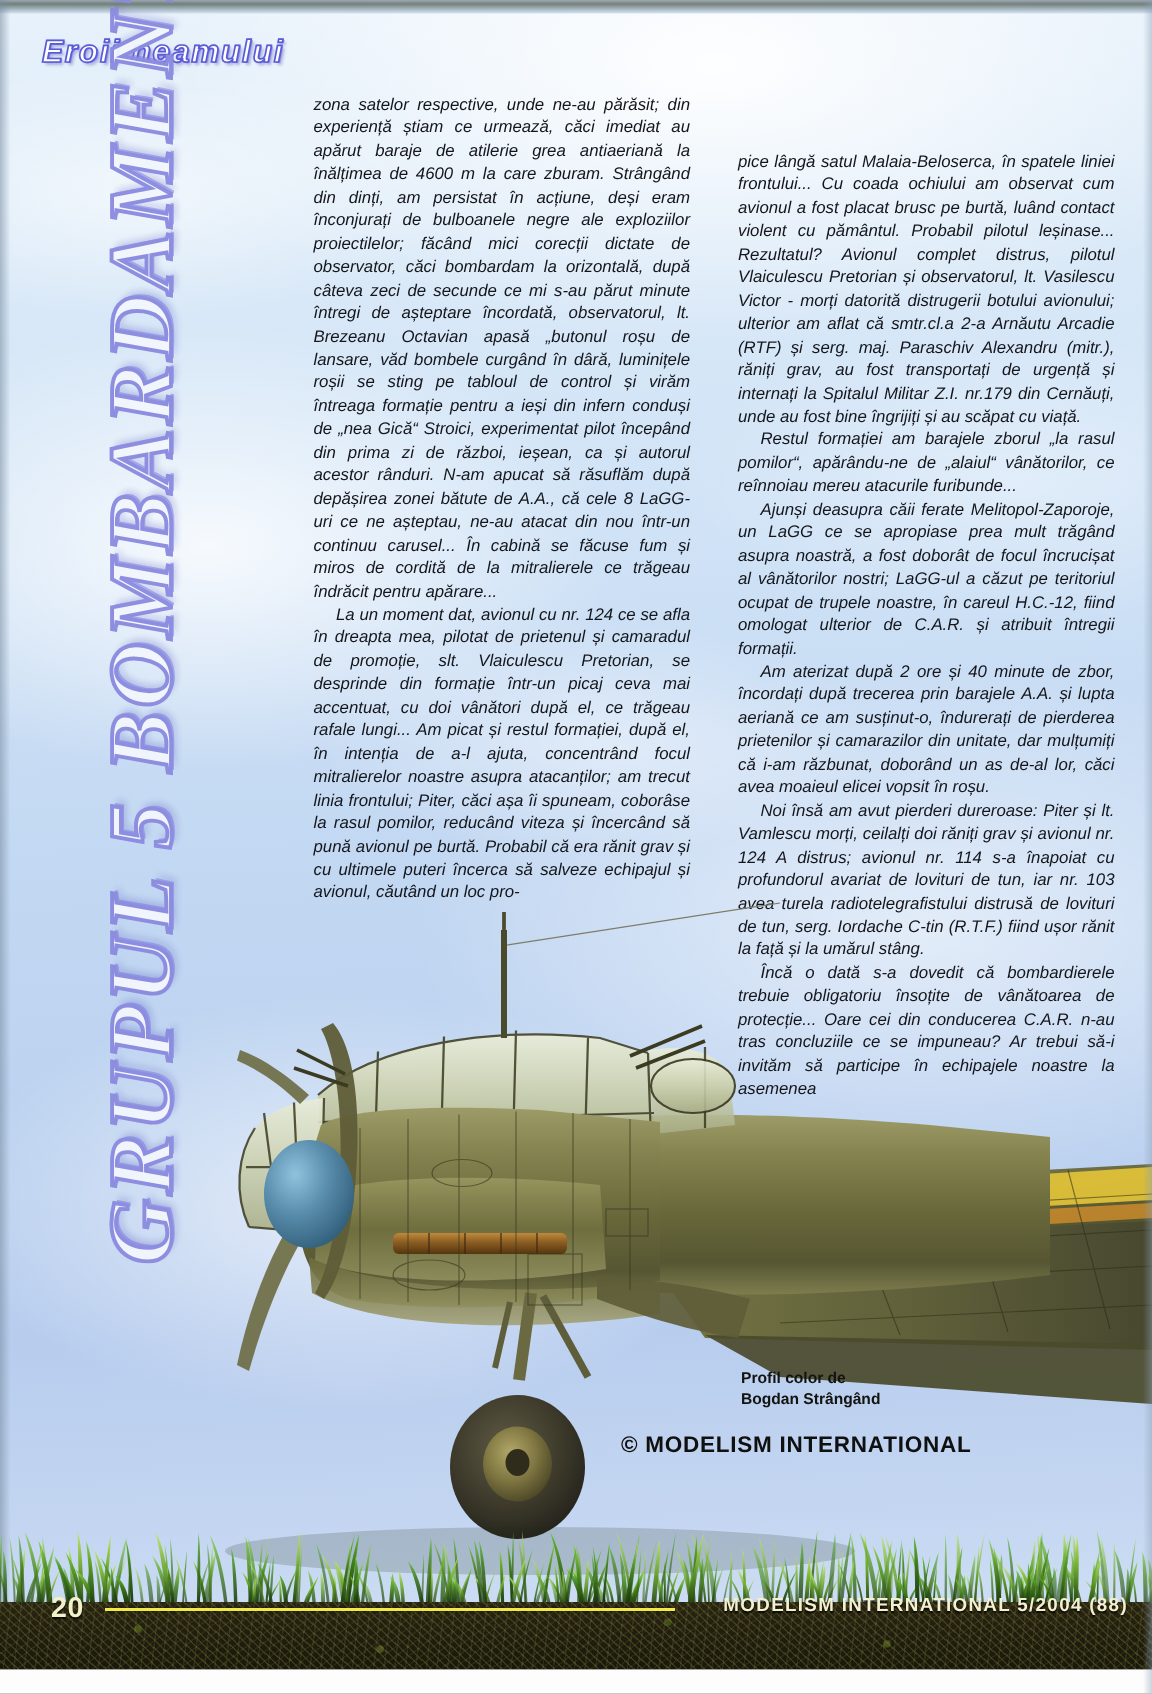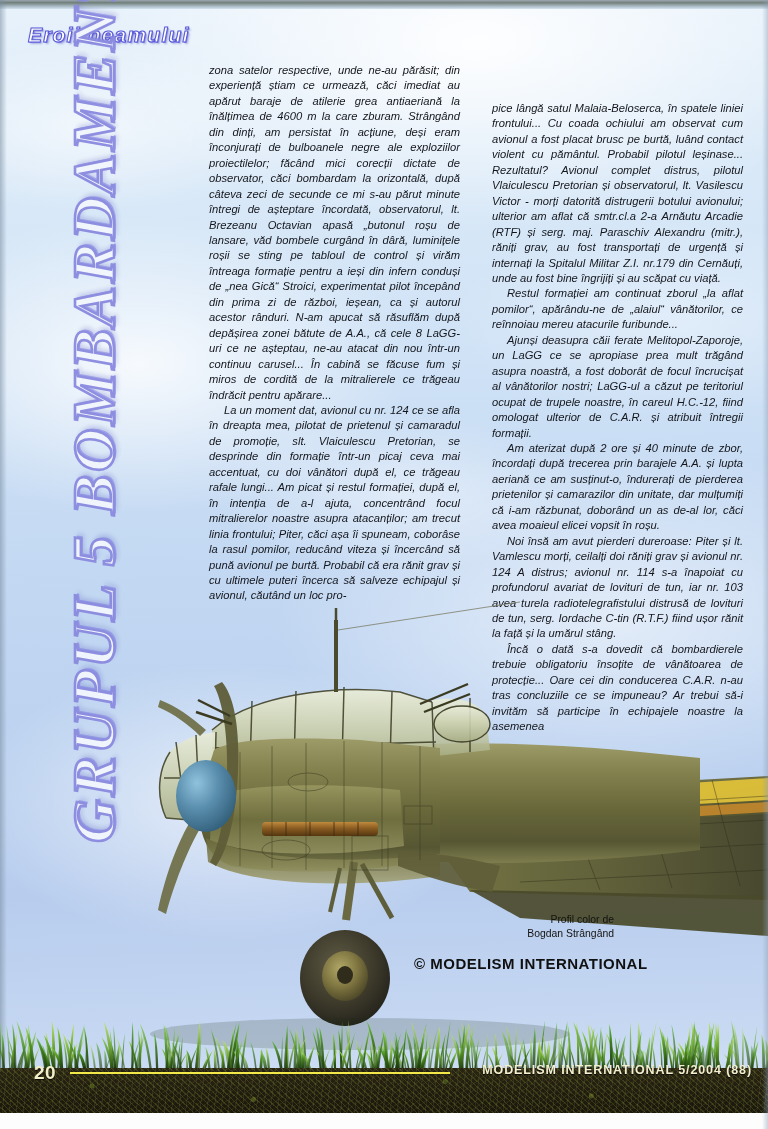--- a/index.html
+++ b/index.html
@@ -189,24 +189,24 @@
   .bottom-white {
     position:absolute; left:0; bottom:0; width:768px; height:16px;
     background:#fdfdfd;
   }
 
   
   .credit {
     position: absolute;
     left: 494px; top: 913px;
     font-size: 10.4px;
-    font-weight: normal;
+    font-weight: bold;
     line-height: 14px;
     color: #13130f;
-    text-align: right;
+    text-align: left;
     width: 120px;
   }
   .copyright {
     position: absolute;
     left: 414px; top: 955px;
     font-size: 15px;
     font-weight: bold;
     letter-spacing: .5px;
     color: #101010;
     white-space: nowrap;
@@ -228,21 +228,21 @@
     <div class="vtitle">GRUPUL 5 BOMBARDAMENT</div>
   </div>
 
   <div class="col col-1">
     <p>zona satelor respective, unde ne-au părăsit; din experiență știam ce urmează, căci imediat au apărut baraje de atilerie grea antiaeriană la înălțimea de 4600 m la care zburam. Strângând din dinți, am persistat în acțiune, deși eram înconjurați de bulboanele negre ale exploziilor proiectilelor; făcând mici corecții dictate de observator, căci bombardam la orizontală, după câteva zeci de secunde ce mi s-au părut minute întregi de așteptare încordată, observatorul, lt. Brezeanu Octavian apasă „butonul roșu de lansare, văd bombele curgând în dâră, luminițele roșii se sting pe tabloul de control și virăm întreaga formație pentru a ieși din infern conduși de „nea Gică“ Stroici, experimentat pilot începând din prima zi de război, ieșean, ca și autorul acestor rânduri. N-am apucat să răsuflăm după depășirea zonei bătute de A.A., că cele 8 LaGG-uri ce ne așteptau, ne-au atacat din nou într-un continuu carusel... În cabină se făcuse fum și miros de cordită de la mitralierele ce trăgeau îndrăcit pentru apărare...</p>
     <p class="indent">La un moment dat, avionul cu nr. 124 ce se afla în dreapta mea, pilotat de prietenul și camaradul de promoție, slt. Vlaiculescu Pretorian, se desprinde din formație într-un picaj ceva mai accentuat, cu doi vânători după el, ce trăgeau rafale lungi... Am picat și restul formației, după el, în intenția de a-l ajuta, concentrând focul mitralierelor noastre asupra atacanților; am trecut linia frontului; Piter, căci așa îi spuneam, coborâse la rasul pomilor, reducând viteza și încercând să pună avionul pe burtă. Probabil că era rănit grav și cu ultimele puteri încerca să salveze echipajul și avionul, căutând un loc pro-</p>
   </div>
 
   <div class="col col-2">
     <p>pice lângă satul Malaia-Beloserca, în spatele liniei frontului... Cu coada ochiului am observat cum avionul a fost placat brusc pe burtă, luând contact violent cu pământul. Probabil pilotul leșinase... Rezultatul? Avionul complet distrus, pilotul Vlaiculescu Pretorian și observatorul, lt. Vasilescu Victor - morți datorită distrugerii botului avionului; ulterior am aflat că smtr.cl.a 2-a Arnăutu Arcadie (RTF) și serg. maj. Paraschiv Alexandru (mitr.), răniți grav, au fost transportați de urgență și internați la Spitalul Militar Z.I. nr.179 din Cernăuți, unde au fost bine îngrijiți și au scăpat cu viață.</p>
-    <p class="indent">Restul formației am continuat zborul „la aflat pomilor“, apărându-ne de „alaiul“ vânătorilor, ce reînnoiau mereu atacurile furibunde...</p>
+    <p class="indent">Restul formației am barajele zborul „la rasul pomilor“, apărându-ne de „alaiul“ vânătorilor, ce reînnoiau mereu atacurile furibunde...</p>
     <p class="indent">Ajunși deasupra căii ferate Melitopol-Zaporoje, un LaGG ce se apropiase prea mult trăgând asupra noastră, a fost doborât de focul încrucișat al vânătorilor nostri; LaGG-ul a căzut pe teritoriul ocupat de trupele noastre, în careul H.C.-12, fiind omologat ulterior de C.A.R. și atribuit întregii formații.</p>
     <p class="indent">Am aterizat după 2 ore și 40 minute de zbor, încordați după trecerea prin barajele A.A. și lupta aeriană ce am susținut-o, îndurerați de pierderea prietenilor și camarazilor din unitate, dar mulțumiți că i-am răzbunat, doborând un as de-al lor, căci avea moaieul elicei vopsit în roșu.</p>
     <p class="indent">Noi însă am avut pierderi dureroase: Piter și lt. Vamlescu morți, ceilalți doi răniți grav și avionul nr. 124 A distrus; avionul nr. 114 s-a înapoiat cu profundorul avariat de lovituri de tun, iar nr. 103 avea turela radiotelegrafistului distrusă de lovituri de tun, serg. Iordache C-tin (R.T.F.) fiind ușor rănit la față și la umărul stâng.</p>
     <p class="indent">Încă o dată s-a dovedit că bombardierele trebuie obligatoriu însoțite de vânătoarea de protecție... Oare cei din conducerea C.A.R. n-au tras concluziile ce se impuneau? Ar trebui să-i invităm să participe în echipajele noastre la asemenea</p>
   </div>
 
   <div class="art">
     <svg viewBox="0 0 768 470" xmlns="http://www.w3.org/2000/svg">
       <defs>
         <linearGradient id="fus" x1="0" y1="0" x2="0" y2="1">

